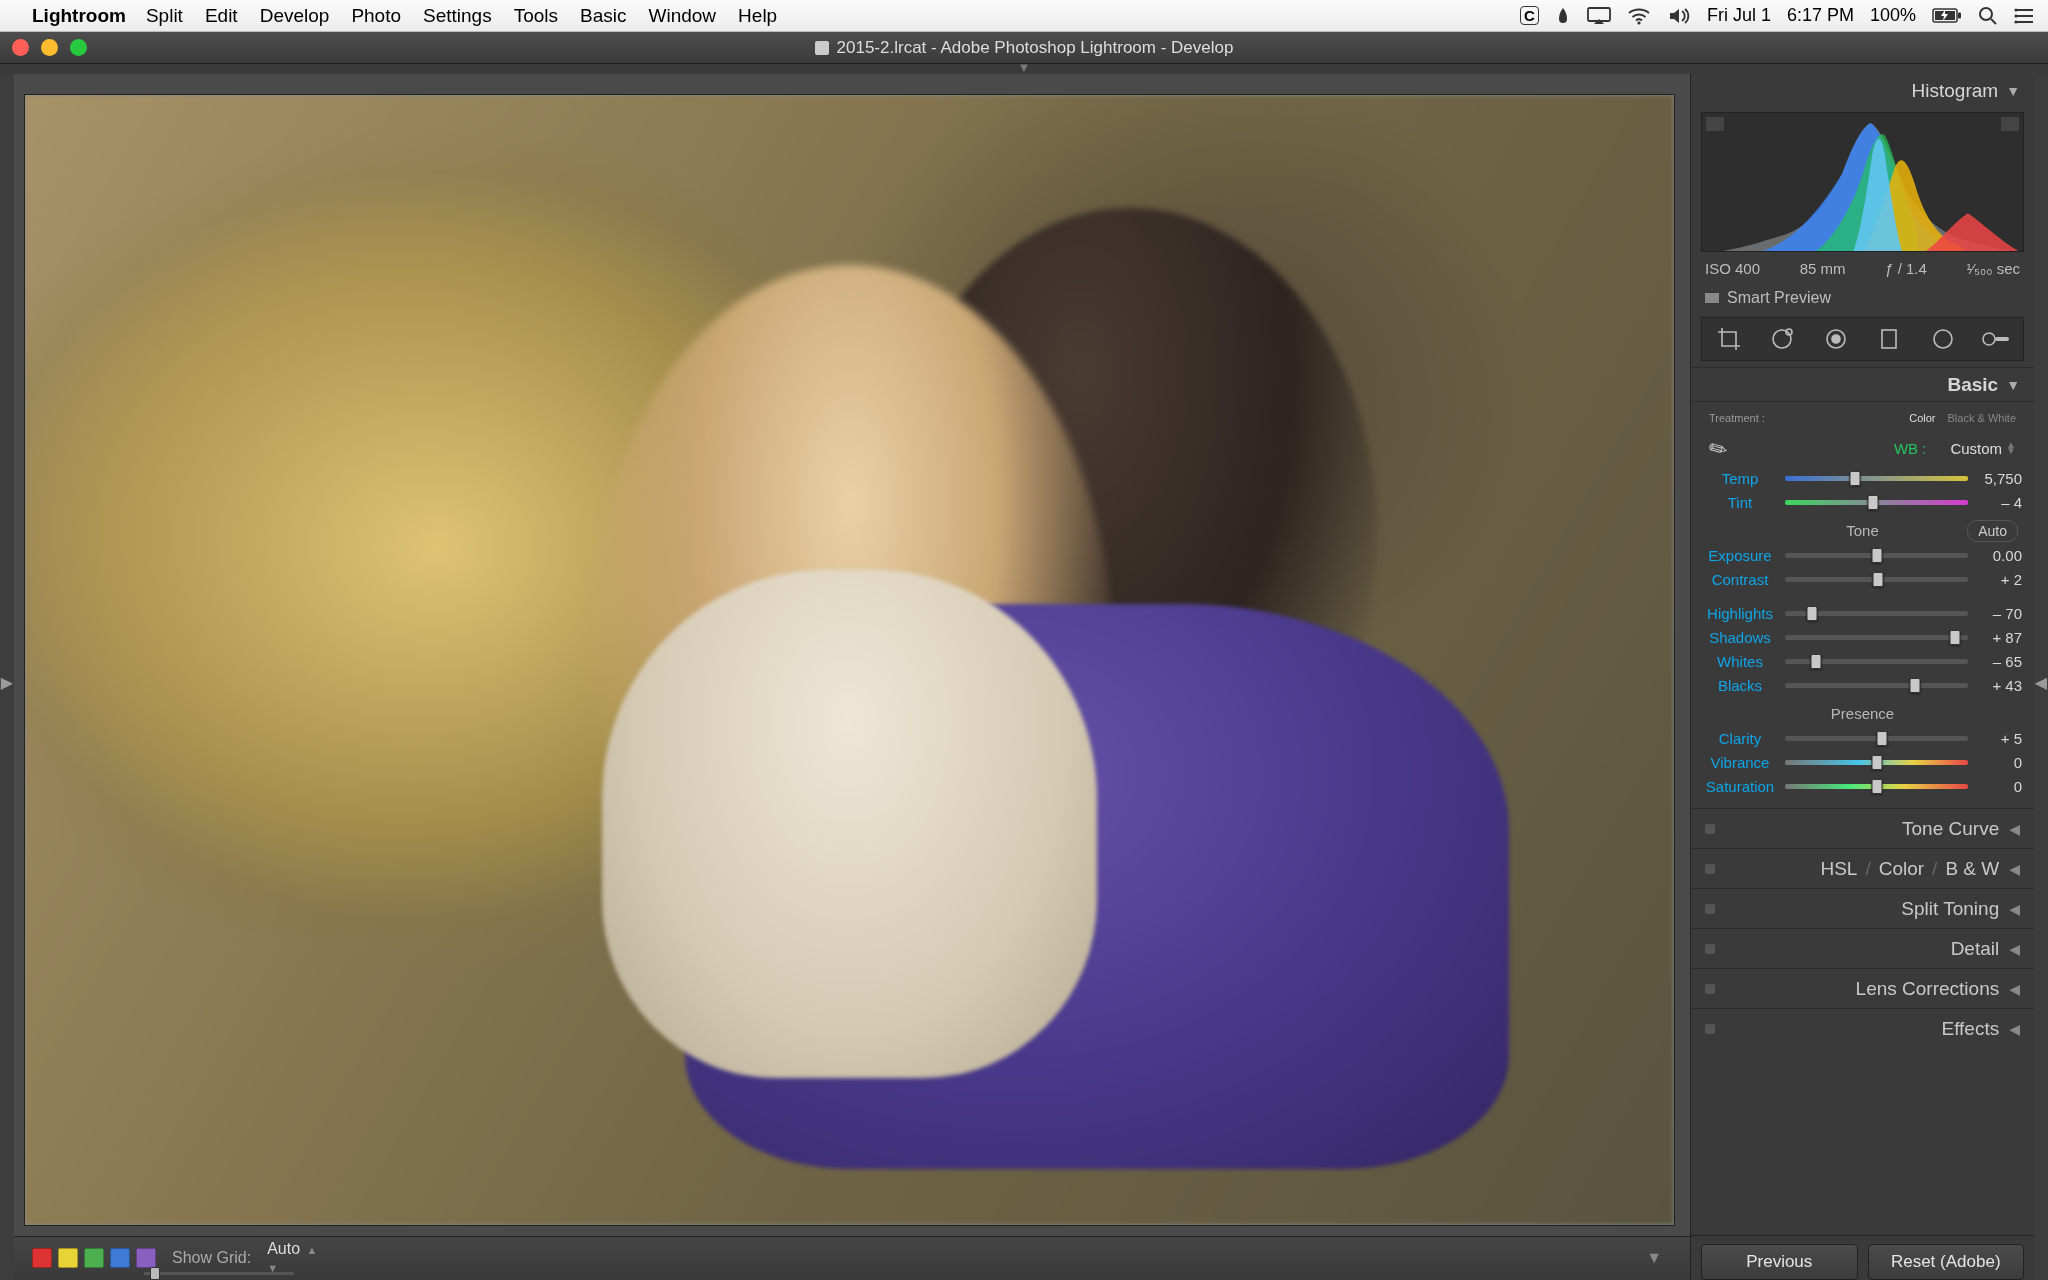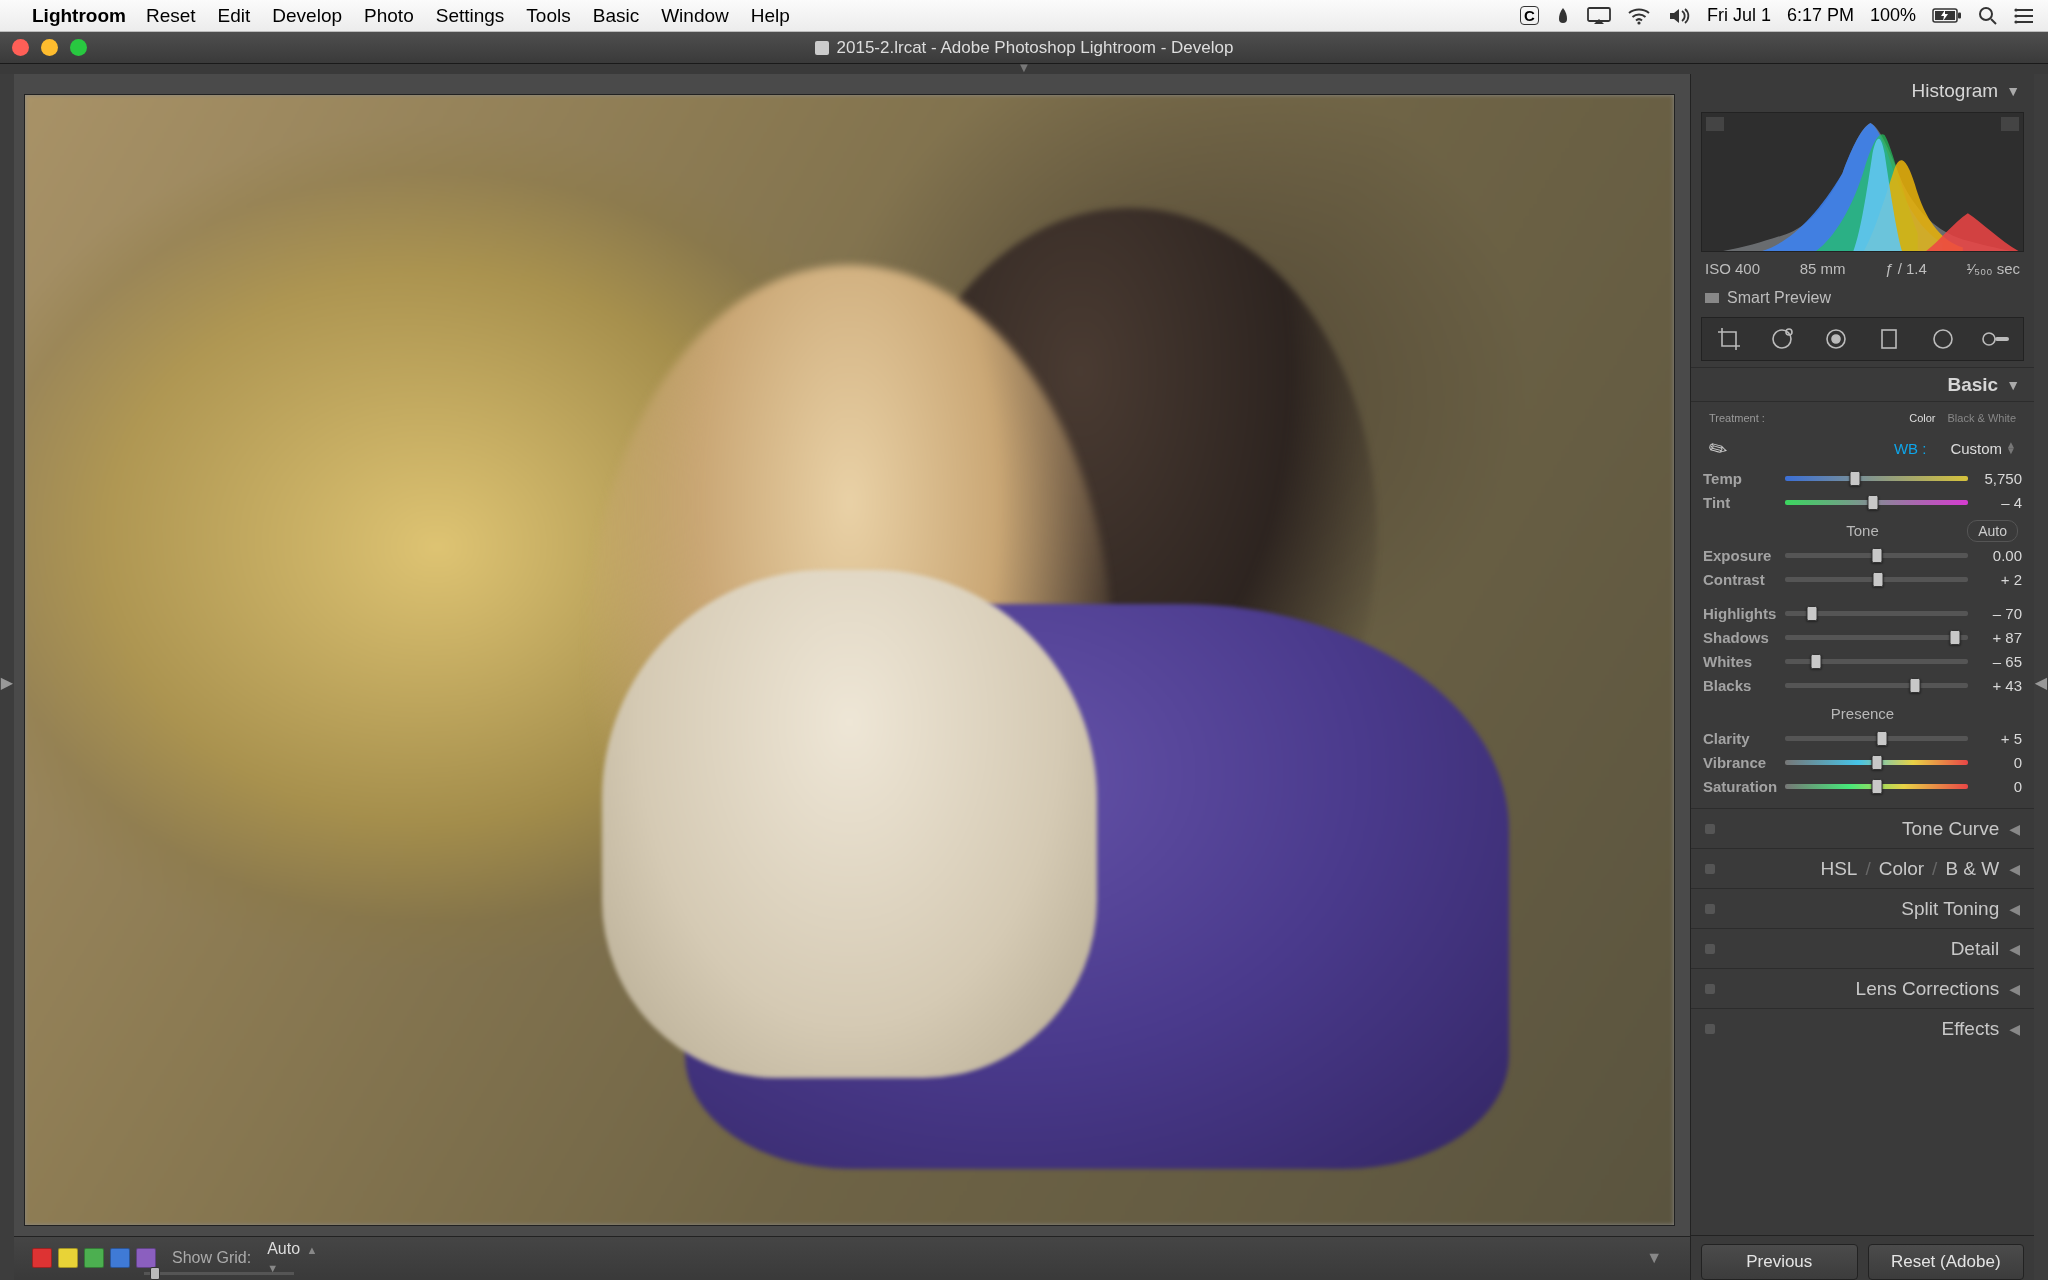--- a/index.html
+++ b/index.html
@@ -73,26 +73,26 @@
 .tool-strip .tool { width:30px; height:30px; display:flex; align-items:center; justify-content:center; color:#bbb; cursor:pointer; }
 .tool svg { stroke:#bbb; fill:none; stroke-width:1.6; }
 
 .basic-block { padding: 6px 12px 10px; border-top: 1px solid #2c2c2c; }
 .treatment-row { display:flex; align-items:center; padding: 4px 6px; color:#bbb; font-size:11px; }
 .treatment-row .lbl { color:#9a9a9a; }
 .treatment-row .opt { margin-left: auto; color:#ddd; cursor:pointer; }
 .treatment-row .opt.inactive { color:#888; margin-left: 12px; }
 .wb-row { display:flex; align-items:center; padding: 6px 6px 4px; }
 .eyedrop { width:28px; height:28px; transform: rotate(-30deg); color:#ccc; font-size:22px; }
-.wb-row .wlbl { color:#0ea5e9; font-size:15px; margin-left: auto; }
+.wb-row .wlbl { color:#22c55e; font-size:15px; margin-left: auto; }
 .wb-row .wval { color:#ddd; font-size:15px; margin-left: 24px; }
 .wb-row .updown { color:#777; font-size:10px; line-height:6px; margin-left:4px; }
 
 .slider-row { display:flex; align-items:center; height: 24px; font-size: 15px; }
-.slider-row .name { width: 82px; text-align: left; color:#a3a3a3; padding-right: 8px; font-weight: bold; }
+.slider-row .name { width: 82px; text-align: center; color:#0ea5e9; padding-right: 8px; }
 .slider-row .track { flex:1; height: 5px; background:#555; position:relative; border-radius:2px; }
 .slider-row .track.g-temp { background: linear-gradient(90deg,#3b6fd6,#d6c23b); }
 .slider-row .track.g-tint { background: linear-gradient(90deg,#3bd65f,#d63bd0); }
 .slider-row .track.g-vib { background: linear-gradient(90deg,#777,#46c4e8 40%,#e8d246 70%,#e84646); }
 .slider-row .track.g-sat { background: linear-gradient(90deg,#777,#46e87a 35%,#e8d246 65%,#e84646); }
 .slider-row .thumb { position:absolute; top:-5px; width:11px; height:15px; background:#c8c8c8; border:1px solid #333; border-radius:2px; transform: translateX(-50%); box-shadow: 0 1px 2px rgba(0,0,0,.4); }
 .slider-row .val { width: 54px; text-align:right; color:#d8d8d8; padding-left:6px; }
 
 .sub-head { text-align:center; color:#b8b8b8; font-size:15px; margin: 8px 0 4px; position:relative; }
 .sub-head .auto-btn { position:absolute; right:4px; top:-2px; padding:2px 10px; border:1px solid #555; border-radius:10px; font-size:14px; color:#ccc; cursor:pointer; }
@@ -106,21 +106,21 @@
 .bottom-buttons button { flex:1; height:36px; background: linear-gradient(#4b4b4b,#3c3c3c); border:1px solid #222; color:#e4e4e4; font-size:17px; border-radius:4px; cursor:pointer; }
 
 .top-panel-grip { height:10px; background:#3a3a3a; text-align:center; color:#777; font-size:13px; line-height:8px; }
 </style>
 </head>
 <body>
 
 <div class="menubar">
   <span class="apple"></span>
   <span class="appname">Lightroom</span>
-  <span class="menu-item">Reset</span>
+  <span class="menu-item">Split</span>
   <span class="menu-item">Edit</span>
   <span class="menu-item">Develop</span>
   <span class="menu-item">Photo</span>
   <span class="menu-item">Settings</span>
   <span class="menu-item">Tools</span>
   <span class="menu-item">Basic</span>
   <span class="menu-item">Window</span>
   <span class="menu-item">Help</span>
   <span class="spacer"></span>
   <span class="status-item" style="border:1.5px solid #333;border-radius:4px;padding:0 3px;font-weight:600;font-size:15px;">C</span>

